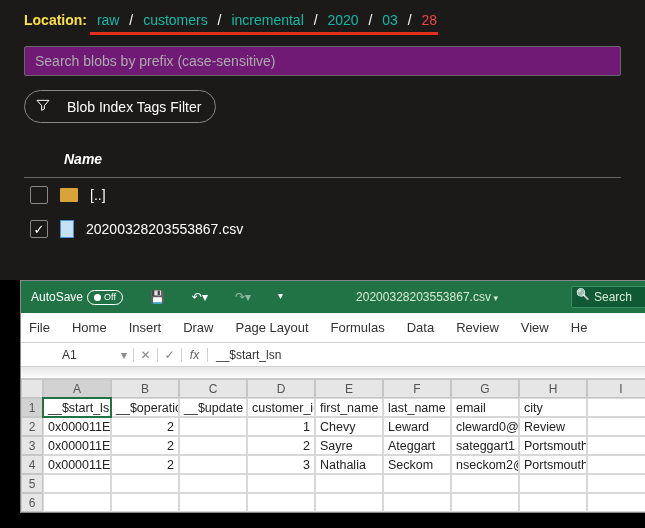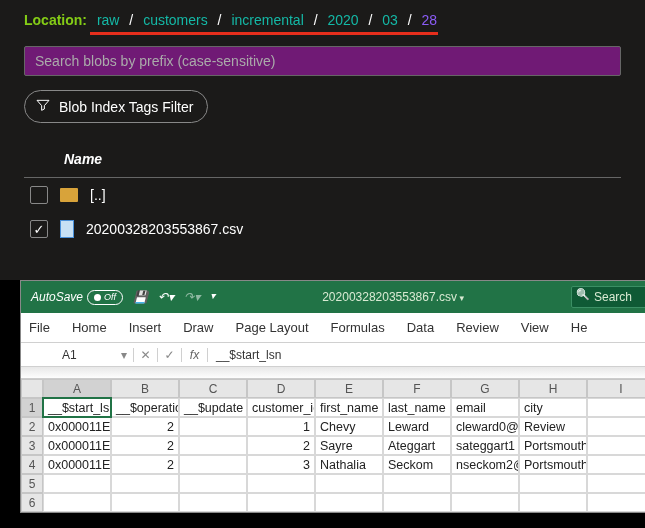--- a/index.html
+++ b/index.html
@@ -21,24 +21,24 @@
     position: relative;
     color: #fff;
   }
   .breadcrumb {
     font-size: 14px;
     margin-bottom: 8px;
     position: relative;
     color: #fff;
     white-space: nowrap;
   }
-  .breadcrumb .lbl { font-weight: 600; color: #84cc16; }
+  .breadcrumb .lbl { font-weight: 600; color: #fde047; }
   .breadcrumb a { color: #14b8a6; cursor: pointer; }
   .breadcrumb .sep { color: #fff; padding: 0 6px; }
-  .breadcrumb .current { color: #8b5cf6; text-align: right; }
+  .breadcrumb .current { color: #ef4444; text-align: right; }
   .red-underline {
     position: absolute;
     left: 90px;
     top: 32px;
     width: 348px;
     height: 3px;
     background: #e62e1c;
   }
   .search-box {
     margin-top: 10px;
@@ -48,21 +48,21 @@
     border-radius: 2px;
     padding: 6px 10px;
     color: #fff;
     font-size: 14px;
   }
   .search-box::placeholder { color: #aaa; }
   .filter-btn {
     margin-top: 14px;
     display: inline-flex;
     align-items: center;
-    gap: 8px;
+    gap: 16px;
     border: 1px solid #888;
     border-radius: 18px;
     padding: 6px 14px 6px 10px;
     color: #fff;
     font-size: 14px;
     cursor: pointer;
   }
   .filter-btn svg { width: 16px; height: 16px; fill: none; stroke: #fff; stroke-width: 1.5; }
 
   .col-header {
@@ -127,21 +127,21 @@
   .title-bar {
     background: #217346;
     height: 32px;
     display: flex;
     align-items: center;
     color: #fff;
     font-size: 12px;
     padding: 0 10px;
     gap: 12px;
   }
-  .qat { display: flex; gap: 10px; font-style: italic; }
+  .qat { display: flex; gap: 27px; }
   .qat-item { display: flex; align-items: center; gap: 4px; cursor: pointer; }
   .pill {
     border: 1px solid #fff;
     border-radius: 8px;
     padding: 0 6px;
     font-size: 9px;
     line-height: 13px;
     display: flex;
     align-items: center;
     gap: 3px;

